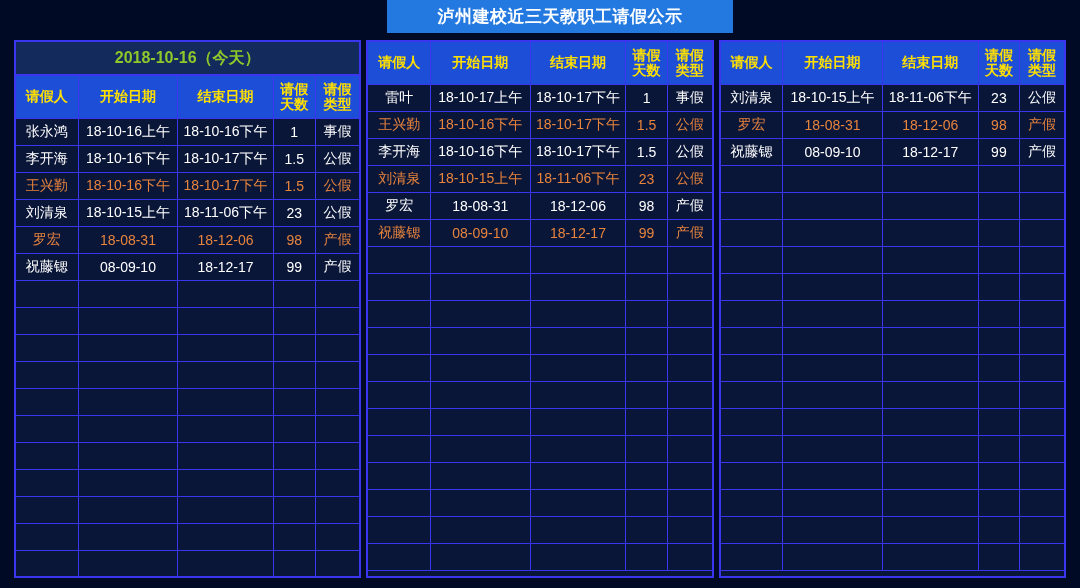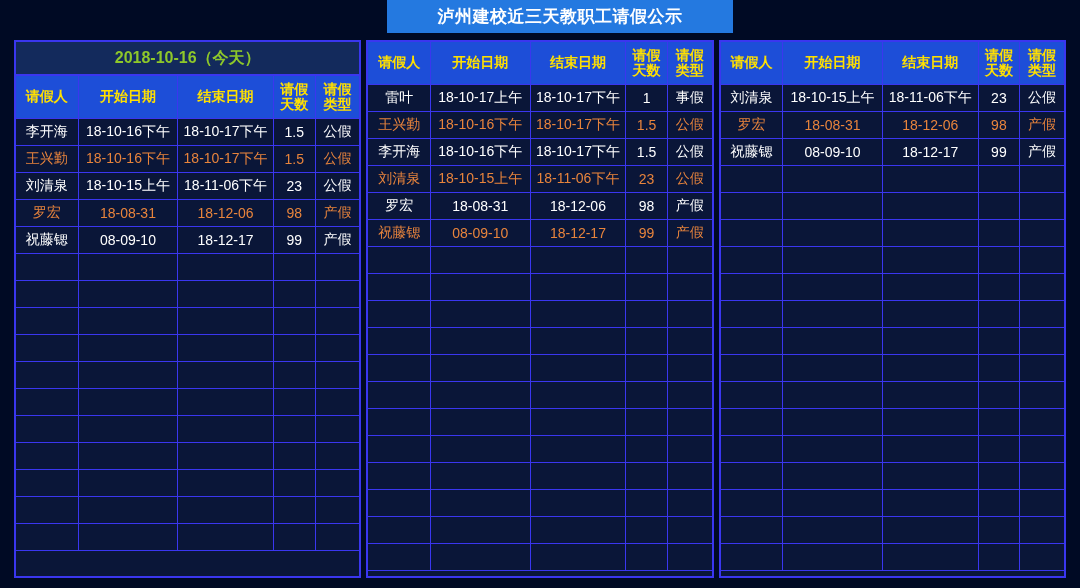--- a/index.html
+++ b/index.html
@@ -154,20 +154,27 @@
               <span class="th-line">天数</span>
             </th>
             <th>
               <span class="th-line">请假</span>
               <span class="th-line">类型</span>
             </th>
           </tr>
         </thead>
         <tbody>
           <tr>
+            <td>张永鸿</td>
+            <td>18-10-16上午</td>
+            <td>18-10-16下午</td>
+            <td>1</td>
+            <td>事假</td>
+          </tr>
+          <tr>
             <td>李开海</td>
             <td>18-10-16下午</td>
             <td>18-10-17下午</td>
             <td>1.5</td>
             <td>公假</td>
           </tr>
           <tr class="row-alt">
             <td>王兴勤</td>
             <td>18-10-16下午</td>
             <td>18-10-17下午</td>

